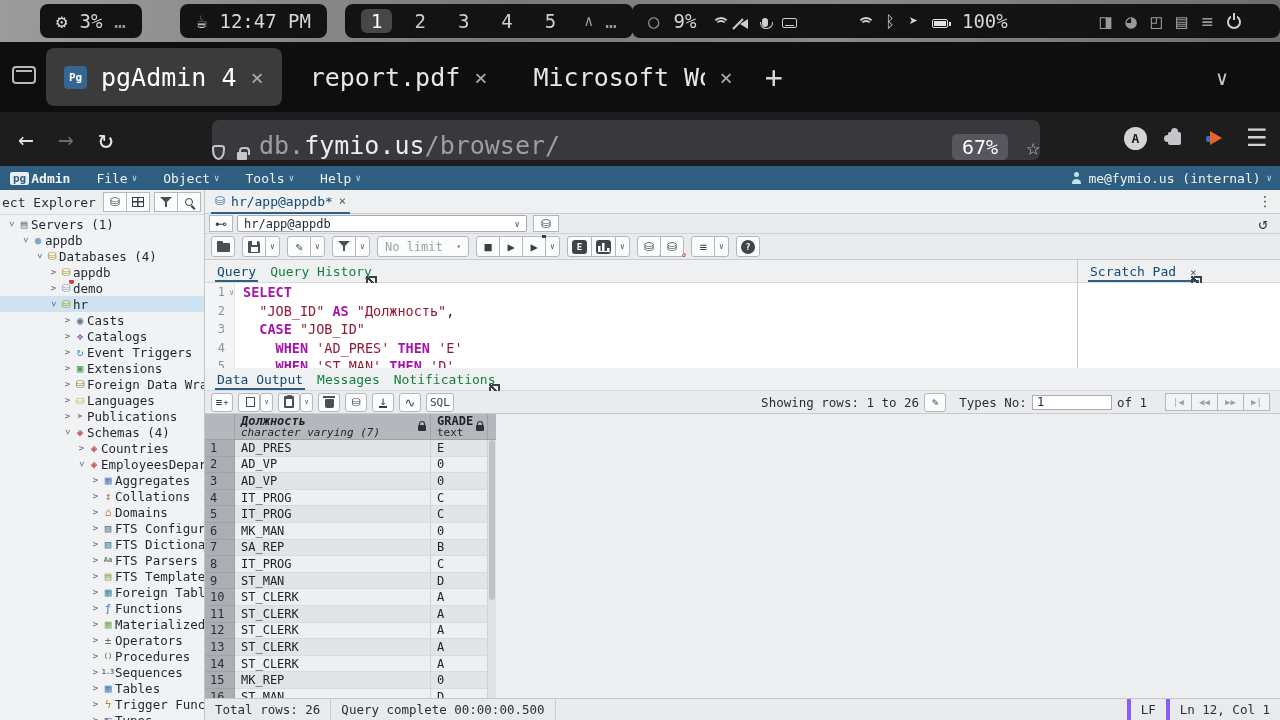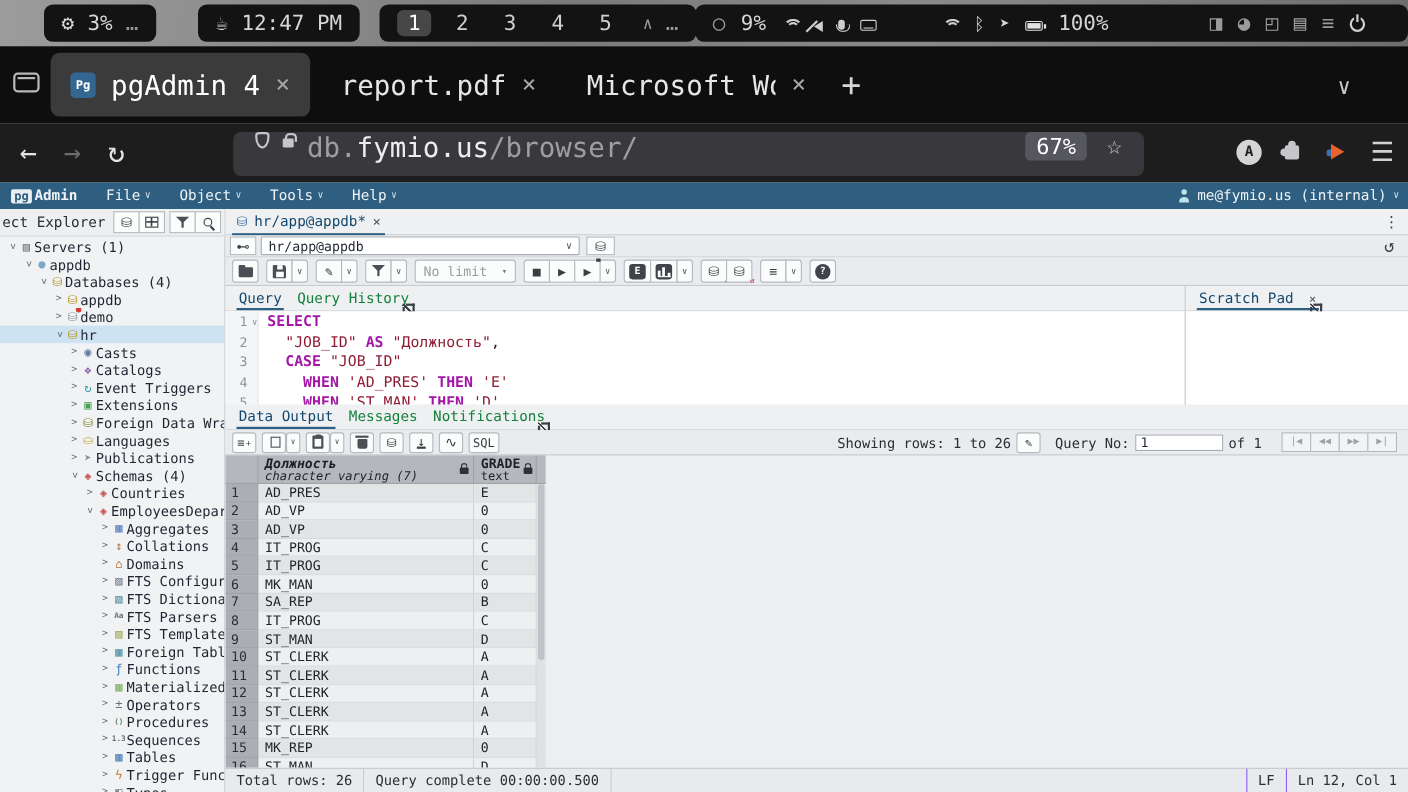--- a/index.html
+++ b/index.html
@@ -28,21 +28,21 @@
   .btab .cls{color:#a8a8a8;font-size:22px;}
   .fav{width:23px;height:23px;border-radius:4px;display:flex;align-items:center;justify-content:center;
        font-size:11px;font-weight:bold;color:#fff;flex:0 0 auto;}
   #newtab{color:#d6d6d6;font-size:30px;margin-left:4px;}
   #tablist{position:absolute;right:52px;top:24px;color:#c9c9c9;font-size:20px;}
 
   
   #navbar{position:absolute;left:0;top:112px;width:1280px;height:54px;background:#1d1d1e;}
   .navbtn{position:absolute;top:12px;font-size:26px;color:#e3e3e3;}
   #urlbar{position:absolute;left:212px;top:8px;width:828px;height:40px;background:#39393d;border-radius:7px;
-          display:flex;align-items:flex-start;padding:0 20px;gap:12px;color:#ededed;font-size:25px;}
+          display:flex;align-items:flex-end;padding:0 0;gap:12px;color:#ededed;font-size:25px;}
   #urlbar .u-dim{color:#9d9da2;}
   #zoombadge{margin-left:auto;background:#56565e;border-radius:5px;padding:1px 10px;font-size:20px;color:#fff;}
   #starbtn{font-size:23px;color:#cfcfcf;margin-left:6px;}
 
   
   #pgbar{position:absolute;left:0;top:166px;width:1280px;height:24px;background:#2e5f81;
          display:flex;align-items:center;gap:26px;padding:0 10px;color:#eef3f7;font-size:13px;}
   #pglogo{display:flex;align-items:center;gap:2px;font-weight:bold;}
   #pglogo .box{background:#e9eef3;color:#2e5f81;border-radius:2px;font-size:11px;padding:0 3px;font-weight:bold;}
   .menu{display:flex;align-items:center;gap:4px;}
@@ -143,21 +143,21 @@
   .gc{font-size:12px;color:#202428;display:flex;align-items:center;padding-left:6px;
       border-bottom:1px solid #d9dbde;border-right:1px solid #cfd2d6;}
   .gc1{width:196px;} .gc2{width:57px;}
   .grow.a .gc{background:#e2e4e6;} .grow.b .gc{background:#edeff1;}
   #vscroll{position:absolute;left:283px;top:26px;width:8px;bottom:0;background:#dfe1e4;}
   #vthumb{position:absolute;left:1px;top:0;width:6px;height:62%;background:#bfc2c6;border-radius:3px;}
 
   #statusbar{position:absolute;left:0;right:0;bottom:0;height:22px;background:#e8eaed;border-top:1px solid #c5c8cc;
              display:flex;align-items:center;font-size:12.5px;color:#2b2f33;}
   .scell{padding:0 10px;border-right:1px solid #c9ccd0;height:100%;display:flex;align-items:center;}
-  .scell.r{border-right:none;border-left:1px solid #8b5cf6;}
+  .scell.r{border-right:none;border-left:4px solid #8b5cf6;}
   #s-spacer{flex:1;}
 
   
   .ic{display:inline-block;position:relative;flex:0 0 auto;}
   .i-window{width:24px;height:18px;border:2px solid #b9b9b9;border-radius:4px;}
   .i-window::before{content:"";position:absolute;left:2px;right:2px;top:2px;height:2px;background:#b9b9b9;}
   .i-shield{width:13px;height:15px;border:2px solid #c6c6ca;border-radius:4px 4px 50% 50%/3px 3px 70% 70%;}
   .i-lockw{width:10px;height:8px;background:#c6c6ca;border-radius:1px;margin-top:6px;}
   .i-lockw::before{content:"";position:absolute;left:1.5px;top:-5px;width:7px;height:6px;border:2px solid #c6c6ca;border-bottom:none;border-radius:4px 4px 0 0;}
   .i-lockd{width:8px;height:6px;background:#2e3236;border-radius:1px;margin-top:4px;}
@@ -681,21 +681,21 @@
           </span>
         <span class="rbtn">
             <span class="i-dl">↓</span>
           </span>
         <span class="rbtn">
             <span style="font-size:13px">∿</span>
           </span>
         <span class="rbtn">SQL</span>
         <span id="showing">Showing rows: 1 to 26</span>
         <span class="rbtn">✎</span>
-        <span style="margin-left:8px">Query No:</span>
+        <span style="margin-left:8px">Types No:</span>
         <input id="pageno" value="1" style="">
         <span>of 1</span>
         <span style="width:8px"></span>
         <span class="grp" id="pager">
             <span class="pgbtn">|◀</span>
             <span class="pgbtn">◀◀</span>
             <span class="pgbtn">▶▶</span>
             <span class="pgbtn">▶|</span>
           </span>
       </div>

